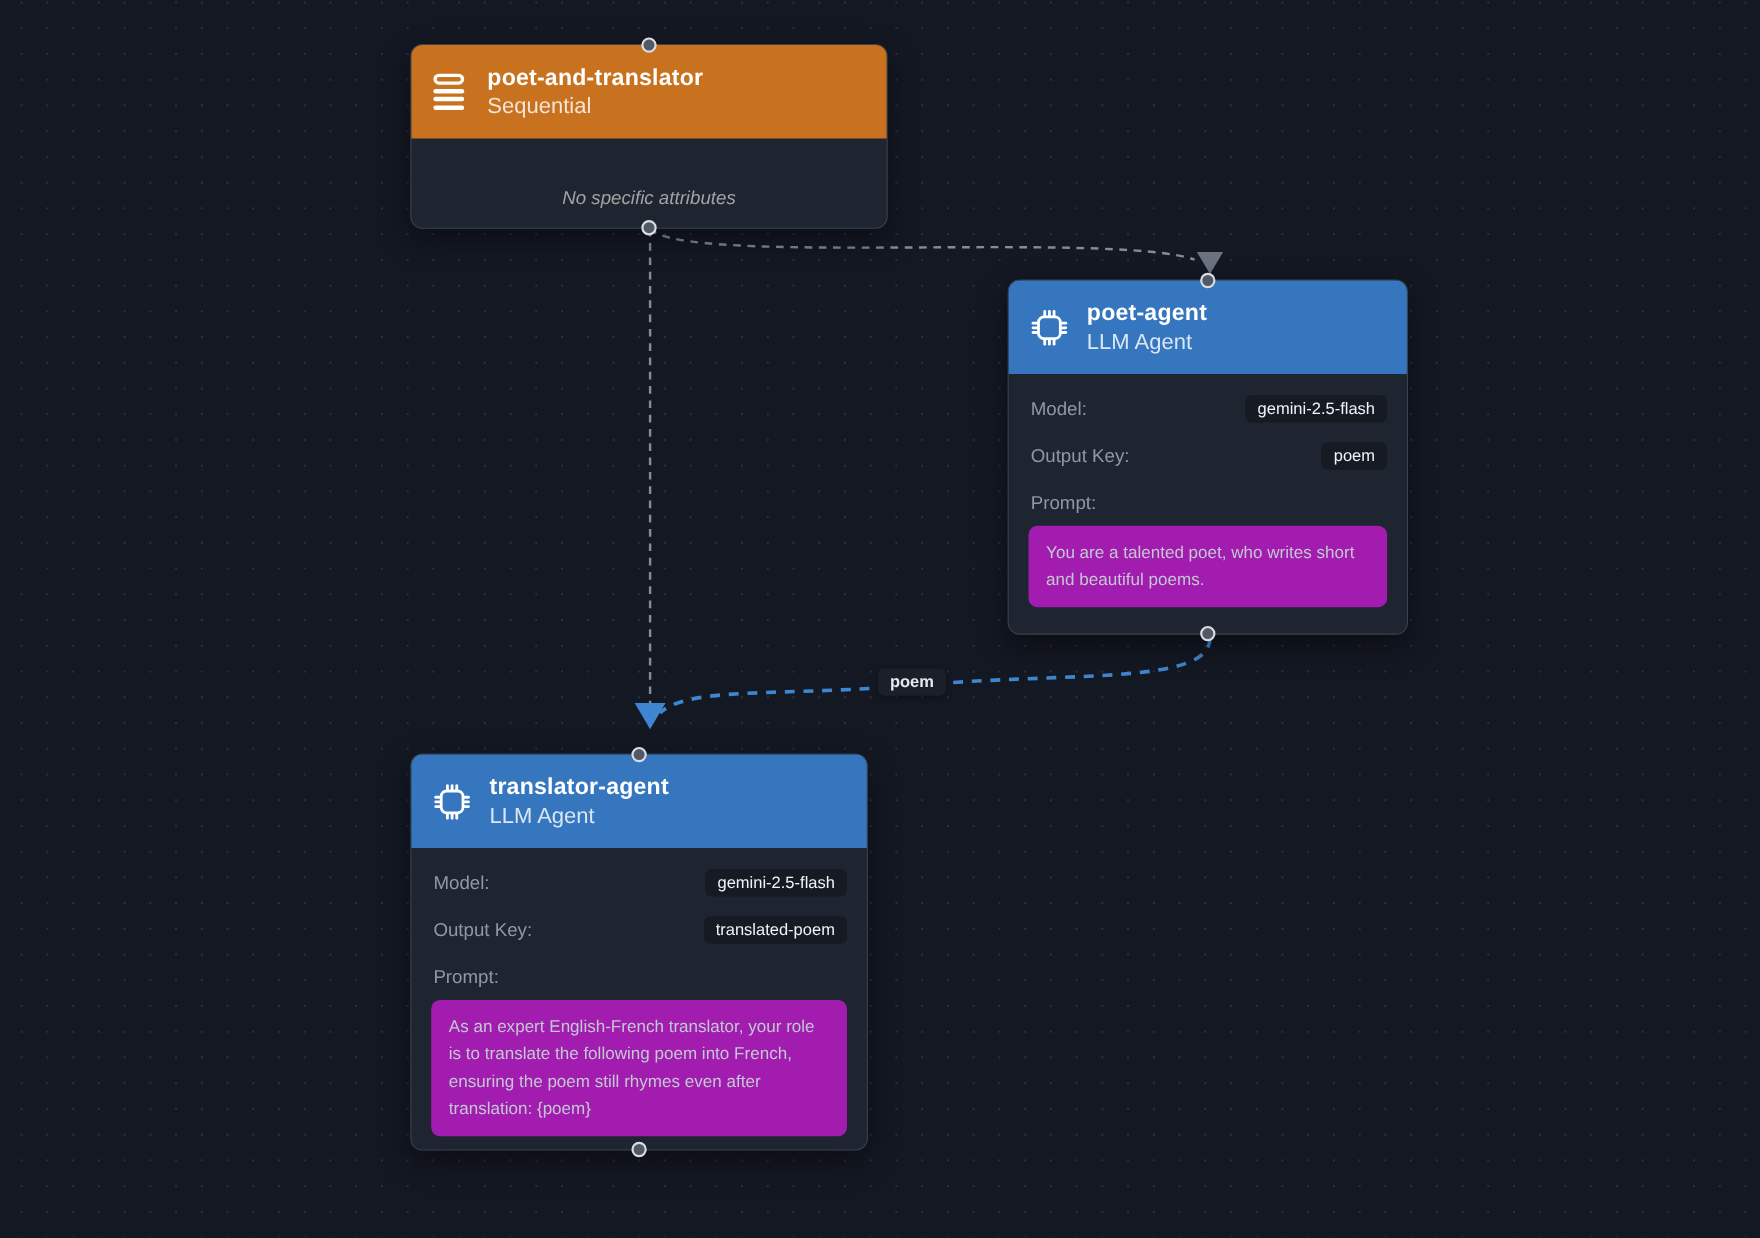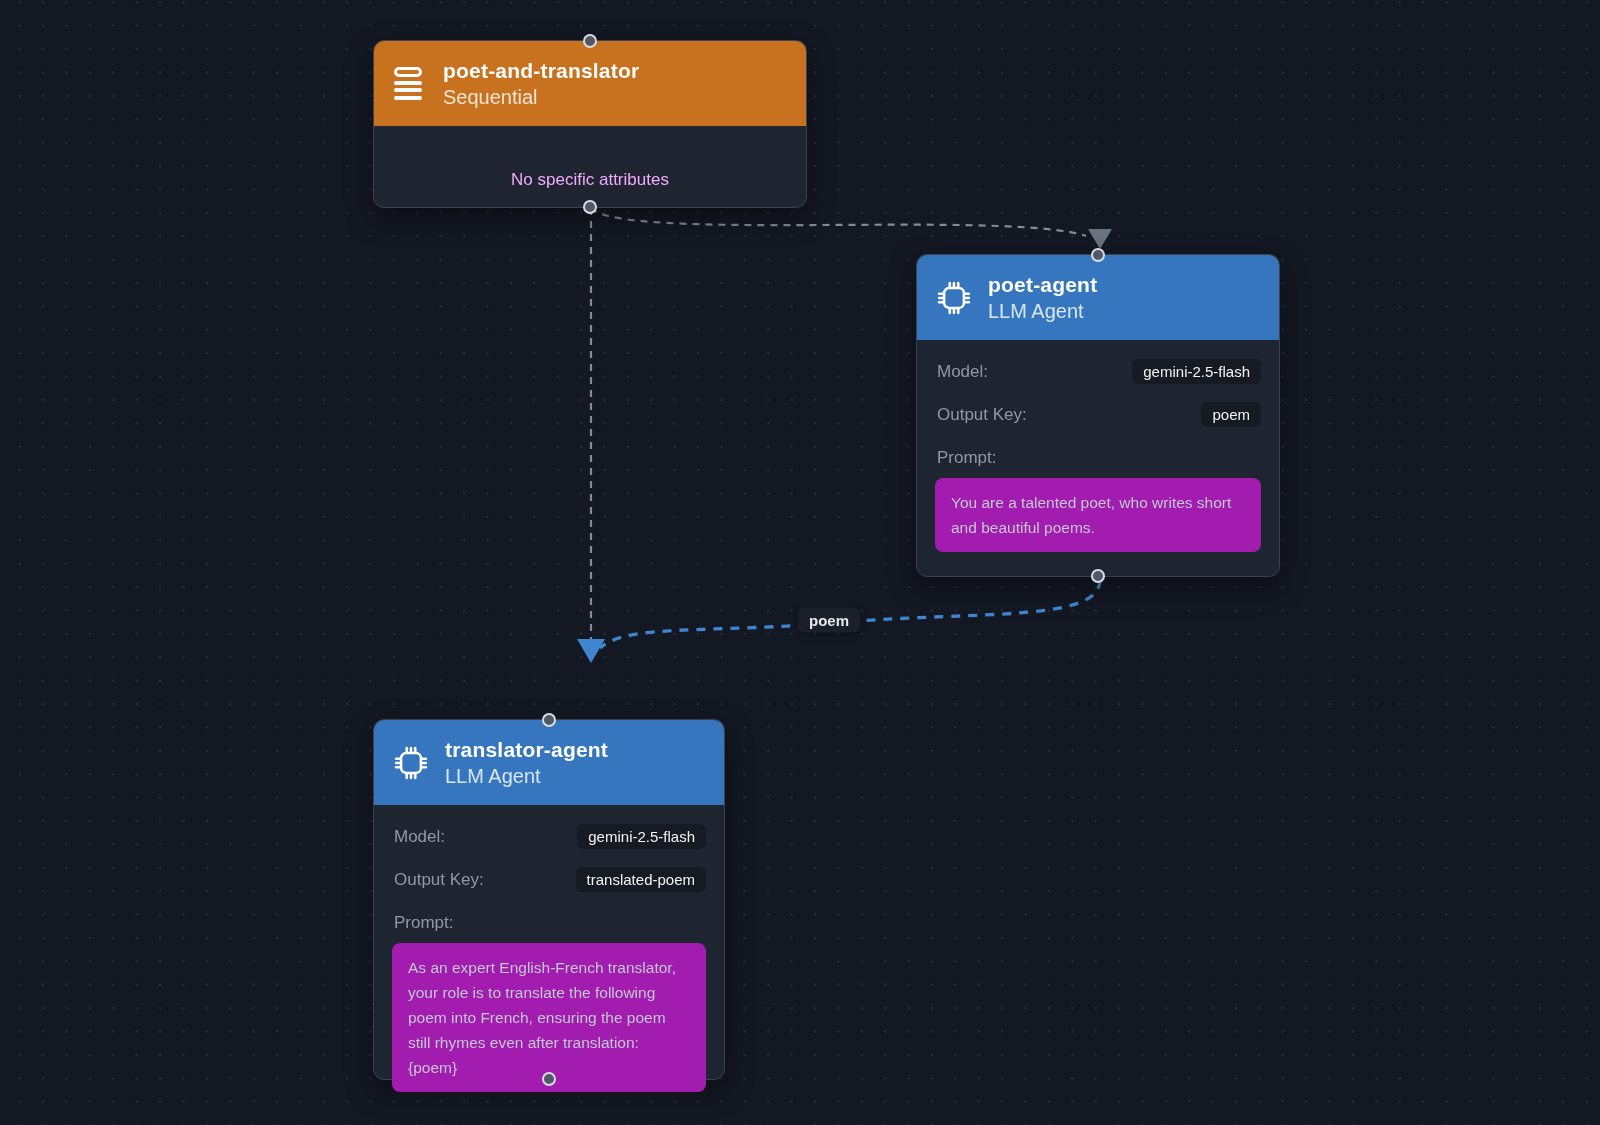--- a/index.html
+++ b/index.html
@@ -33,21 +33,21 @@
     display: flex; align-items: center;
     padding: 0 20px;
     gap: 17px;
   }
   .header-orange { background: #C8721F; }
   .header-blue { background: #3576BF; }
   .node-title { font-size: 21px; font-weight: bold; color: #FFFFFF; letter-spacing: 0.2px; }
   .node-subtitle { font-size: 20px; color: rgba(255,255,255,0.82); margin-top: 3px; }
   .node-body { position: relative; padding: 18px 18px 0 18px; }
   .empty-note {
-    font-size: 17px; color: #f0abfc;
+    font-size: 17px; font-style: italic; color: #a3a3a3;
     text-align: center; padding-top: 26px;
   }
   .field-row {
     display: flex; align-items: center; justify-content: space-between;
     height: 27px; margin-bottom: 16px; padding-left: 2px; gap: 21px;
   }
   .field-label, .prompt-label { font-size: 17px; color: #9098A8; }
   .value-pill {
     background: #151A23;
     border-radius: 6px;
@@ -169,21 +169,21 @@
       <div class="field-row">
         <span class="field-label">Output Key:</span>
         <span class="value-pill">poem</span>
       </div>
       <span class="prompt-label">Prompt:</span>
       <div class="prompt-box">You are a talented poet, who writes short and beautiful poems.</div>
     </div>
     <div class="handle handle-bottom"></div>
   </div>
 
-  <div class="node" style="left:373px; top:719px; width:352px; height:361px;">
+  <div class="node" style="left:373px; top:685px; width:416px; height:361px;">
     <div class="handle handle-top"></div>
     <div class="node-header header-blue">
       <div class="icon-wrap">
         <svg width="34" height="34" viewBox="0 0 24 24" fill="none" stroke="#ffffff" stroke-width="1.8" stroke-linecap="round">
           <rect x="5" y="5" width="14" height="14" rx="3.5"></rect>
           <line x1="9" y1="1.5" x2="9" y2="4"></line>
             <line x1="12" y1="1.5" x2="12" y2="4"></line>
             <line x1="15" y1="1.5" x2="15" y2="4"></line>
           <line x1="9" y1="20" x2="9" y2="22.5"></line>
             <line x1="12" y1="20" x2="12" y2="22.5"></line>

